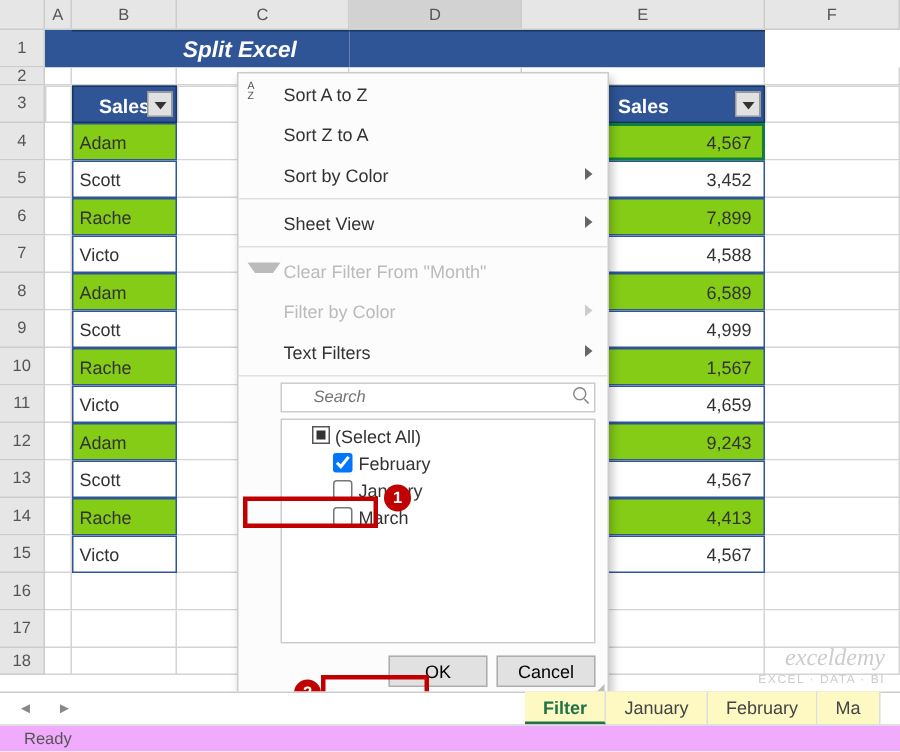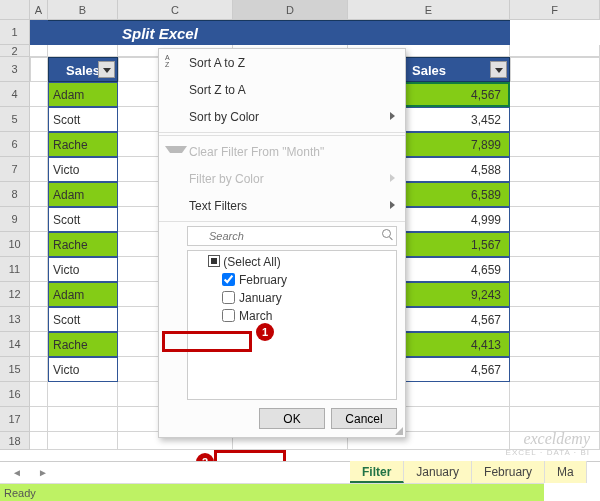--- a/index.html
+++ b/index.html
@@ -56,21 +56,21 @@
 .badge { width: 18px; height: 18px; border-radius: 50%; background: #c00000; color: #fff; font-size: 11px; font-weight: bold; text-align: center; line-height: 18px; position: absolute; }
 .btn-row { display: flex; justify-content: flex-end; gap: 6px; padding: 4px 8px 0 0; }
 .btn { width: 66px; height: 21px; background: #e1e1e1; border: 1px solid #adadad; font-size: 12px; cursor: pointer; }
 .resize-grip { position: absolute; right: 2px; bottom: 2px; width: 10px; height: 10px; }
 .resize-grip::after { content: ''; position: absolute; width: 0; height: 0; right: 0; bottom: 0; border-bottom: 8px solid #bbb; border-left: 8px solid transparent; }
 .tabs { position: absolute; left: 0; bottom: 18px; width: 600px; height: 22px; background: #fff; display: flex; align-items: center; border-top: 1px solid #ccc; }
 .tab-btns { width: 60px; display: flex; justify-content: space-around; padding: 0 4px; }
 .tab-nav { color: #888; font-size: 10px; }
 .tab { padding: 0 12px; height: 22px; line-height: 22px; border-right: 1px solid #ddd; color: #444; font-size: 12px; background: #fef9c3; }
 .tab.active { border-bottom: 2px solid #217346; color: #217346; font-weight: bold; }
-.status { position: absolute; left: 0; bottom: 0; width: 544px; height: 18px; background: #bef264; border-top: 1px solid #ddd; padding-left: 4px; line-height: 18px; color: #555; font-size: 11px; display: flex; justify-content: space-between; }
+.status { position: absolute; left: 0; bottom: 0; width: 600px; height: 18px; background: #f0abfc; border-top: 1px solid #ddd; padding-left: 16px; line-height: 18px; color: #555; font-size: 11px; display: flex; justify-content: space-between; }
 .watermark { position: absolute; right: 10px; bottom: 44px; text-align: right; }
 .watermark .wm1 { font-size: 16px; color: #ccc; font-style: italic; font-family: cursive; }
 .watermark .wm2 { font-size: 8px; color: #ccc; letter-spacing: 1px; }
 .tab-controls { position: absolute; left: 350px; bottom: 18px; display: flex; }
 .selected-cell-border { position: absolute; border: 2px solid #107c41; }
 .funnel { width: 14px; height: 12px; }
 .funnel::before { content: ''; display: block; width: 12px; height: 0; border-left: 5px solid transparent; border-right: 5px solid transparent; border-top: 7px solid #bbb; }
 </style>
 </head>
 <body>
@@ -304,20 +304,24 @@
     </div>
   <div class="menu-item">
       <span class="menu-icon"></span>
       <span>Sort Z to A</span>
     </div>
   <div class="menu-item">
       <span>Sort by Color</span>
       <span class="menu-arrow"></span>
     </div>
   <div class="menu-sep"></div>
+  <div class="menu-item">
+      <span>Sheet View</span>
+      <span class="menu-arrow"></span>
+    </div>
   <div class="menu-sep"></div>
   <div class="menu-item disabled">
       <span class="menu-icon funnel"></span>
       <span>Clear Filter From "Month"</span>
     </div>
   <div class="menu-item disabled">
       <span>Filter by Color</span>
       <span class="menu-arrow" style="border-left-color:#ccc"></span>
     </div>
   <div class="menu-item">

